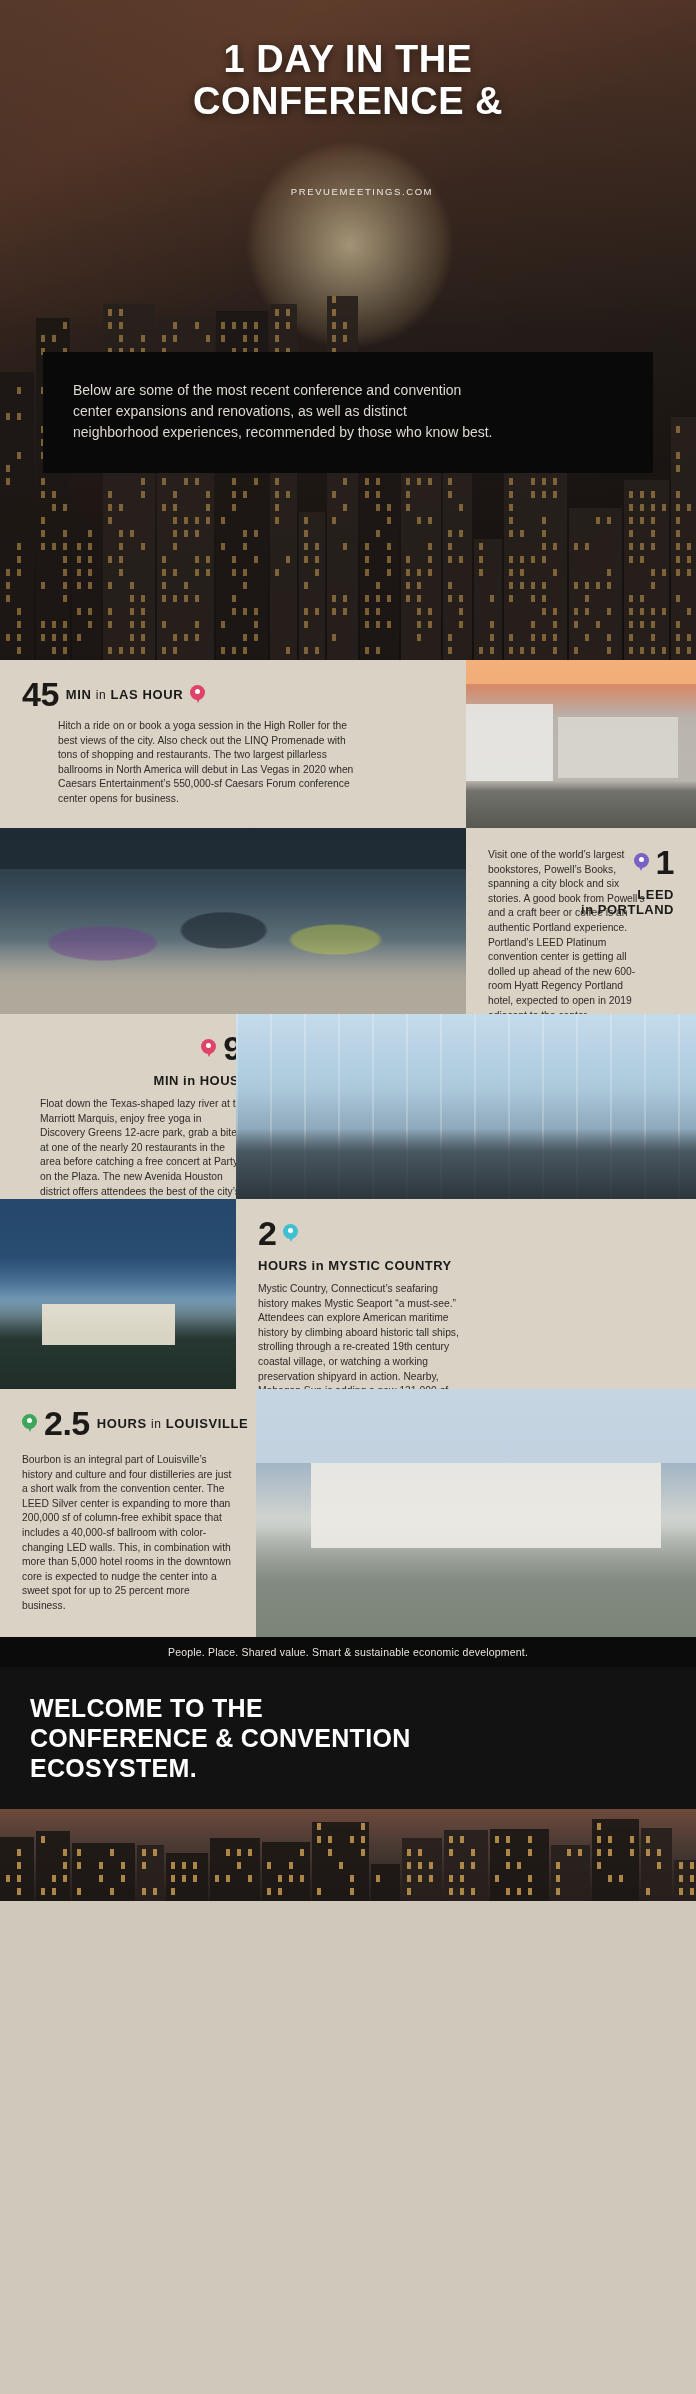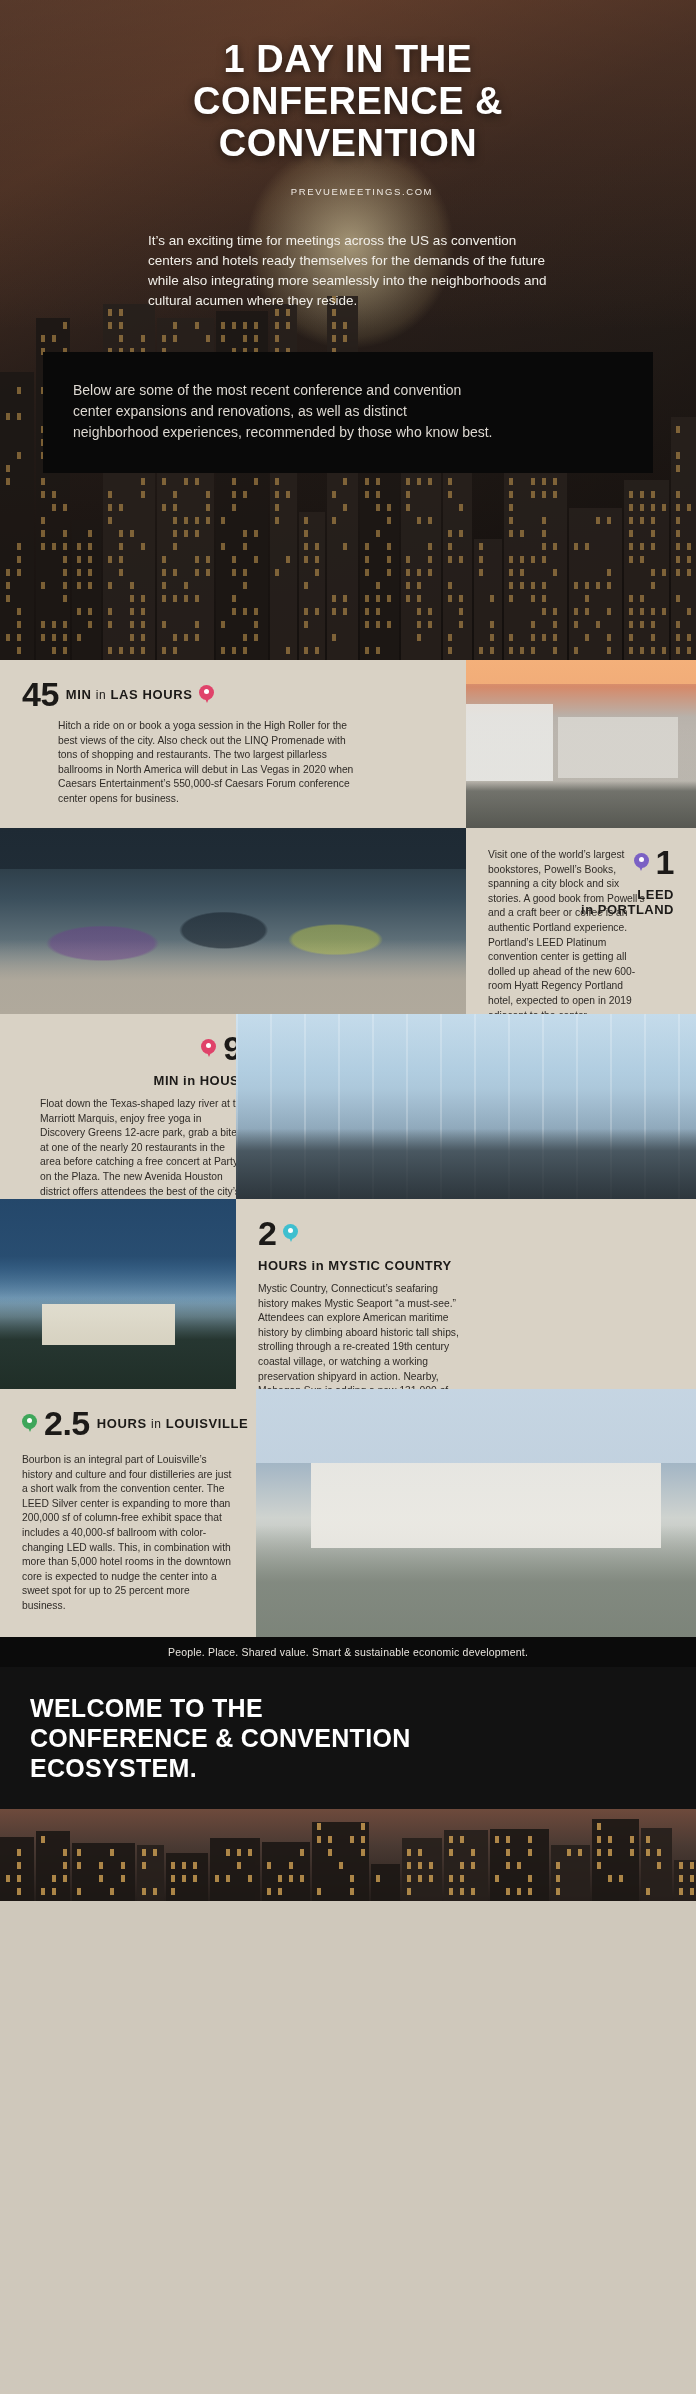--- a/index.html
+++ b/index.html
@@ -763,39 +763,38 @@
           <span class="win" style="left: 5px; bottom: 188px; opacity: 0.5;"></span>
           <span class="win" style="left: 5px; bottom: 201px; opacity: 0.5;"></span>
           <span class="win" style="left: 5px; bottom: 227px; opacity: 0.5;"></span>
         </div>
       </div>
 
     <div class="hero-inner">
       <h1>
         <span>1 Day in the</span><br>
         <span>Conference &amp;</span><br>
-        <span>Convention</span><br>
+        <br>
       </h1>
       <div class="site">PREVUEMEETINGS.COM</div>
-      <p class="lede">It’s an exciting time for meetings across the US as convention centers and hotels ready themselves for the demands of the future while also integrating more seamlessly into the neighborhoods and cultural acumen where they reside.</p>
     </div>
 
     <div class="blackbox">
       <p>Below are some of the most recent conference and convention center expansions and renovations, as well as distinct neighborhood experiences, recommended by those who know best.</p>
     </div>
   </div>
 
   <div class="row" style="height:168px;">
     <div class="half txt pad" style="left:0;width:466px;">
       <div class="head-line">
         <span class="big-num">45</span>
         <span class="unit">
           <span>MIN</span>
           <span class="lw">in</span>
-          <span>LAS HOURS</span>
+          <span>LAS HOUR</span>
         </span>
         <span class="pin" style="color:#e0436a;">
             <i style="background:#e0436a;"></i>
             <b></b>
           </span>
       </div>
       <p class="body-txt" style="width:300px;margin-left:36px;">Hitch a ride on or book a yoga session in the High Roller for the best views of the city. Also check out the LINQ Promenade with tons of shopping and restaurants. The two largest pillarless ballrooms in North America will debut in Las Vegas in 2020 when Caesars Entertainment’s 550,000-sf Caesars Forum conference center opens for business.</p>
     </div>
     <div class="half photo ph-vegas" style="left:466px;width:230px;">
       <div class="ph-overlay" style="background:

